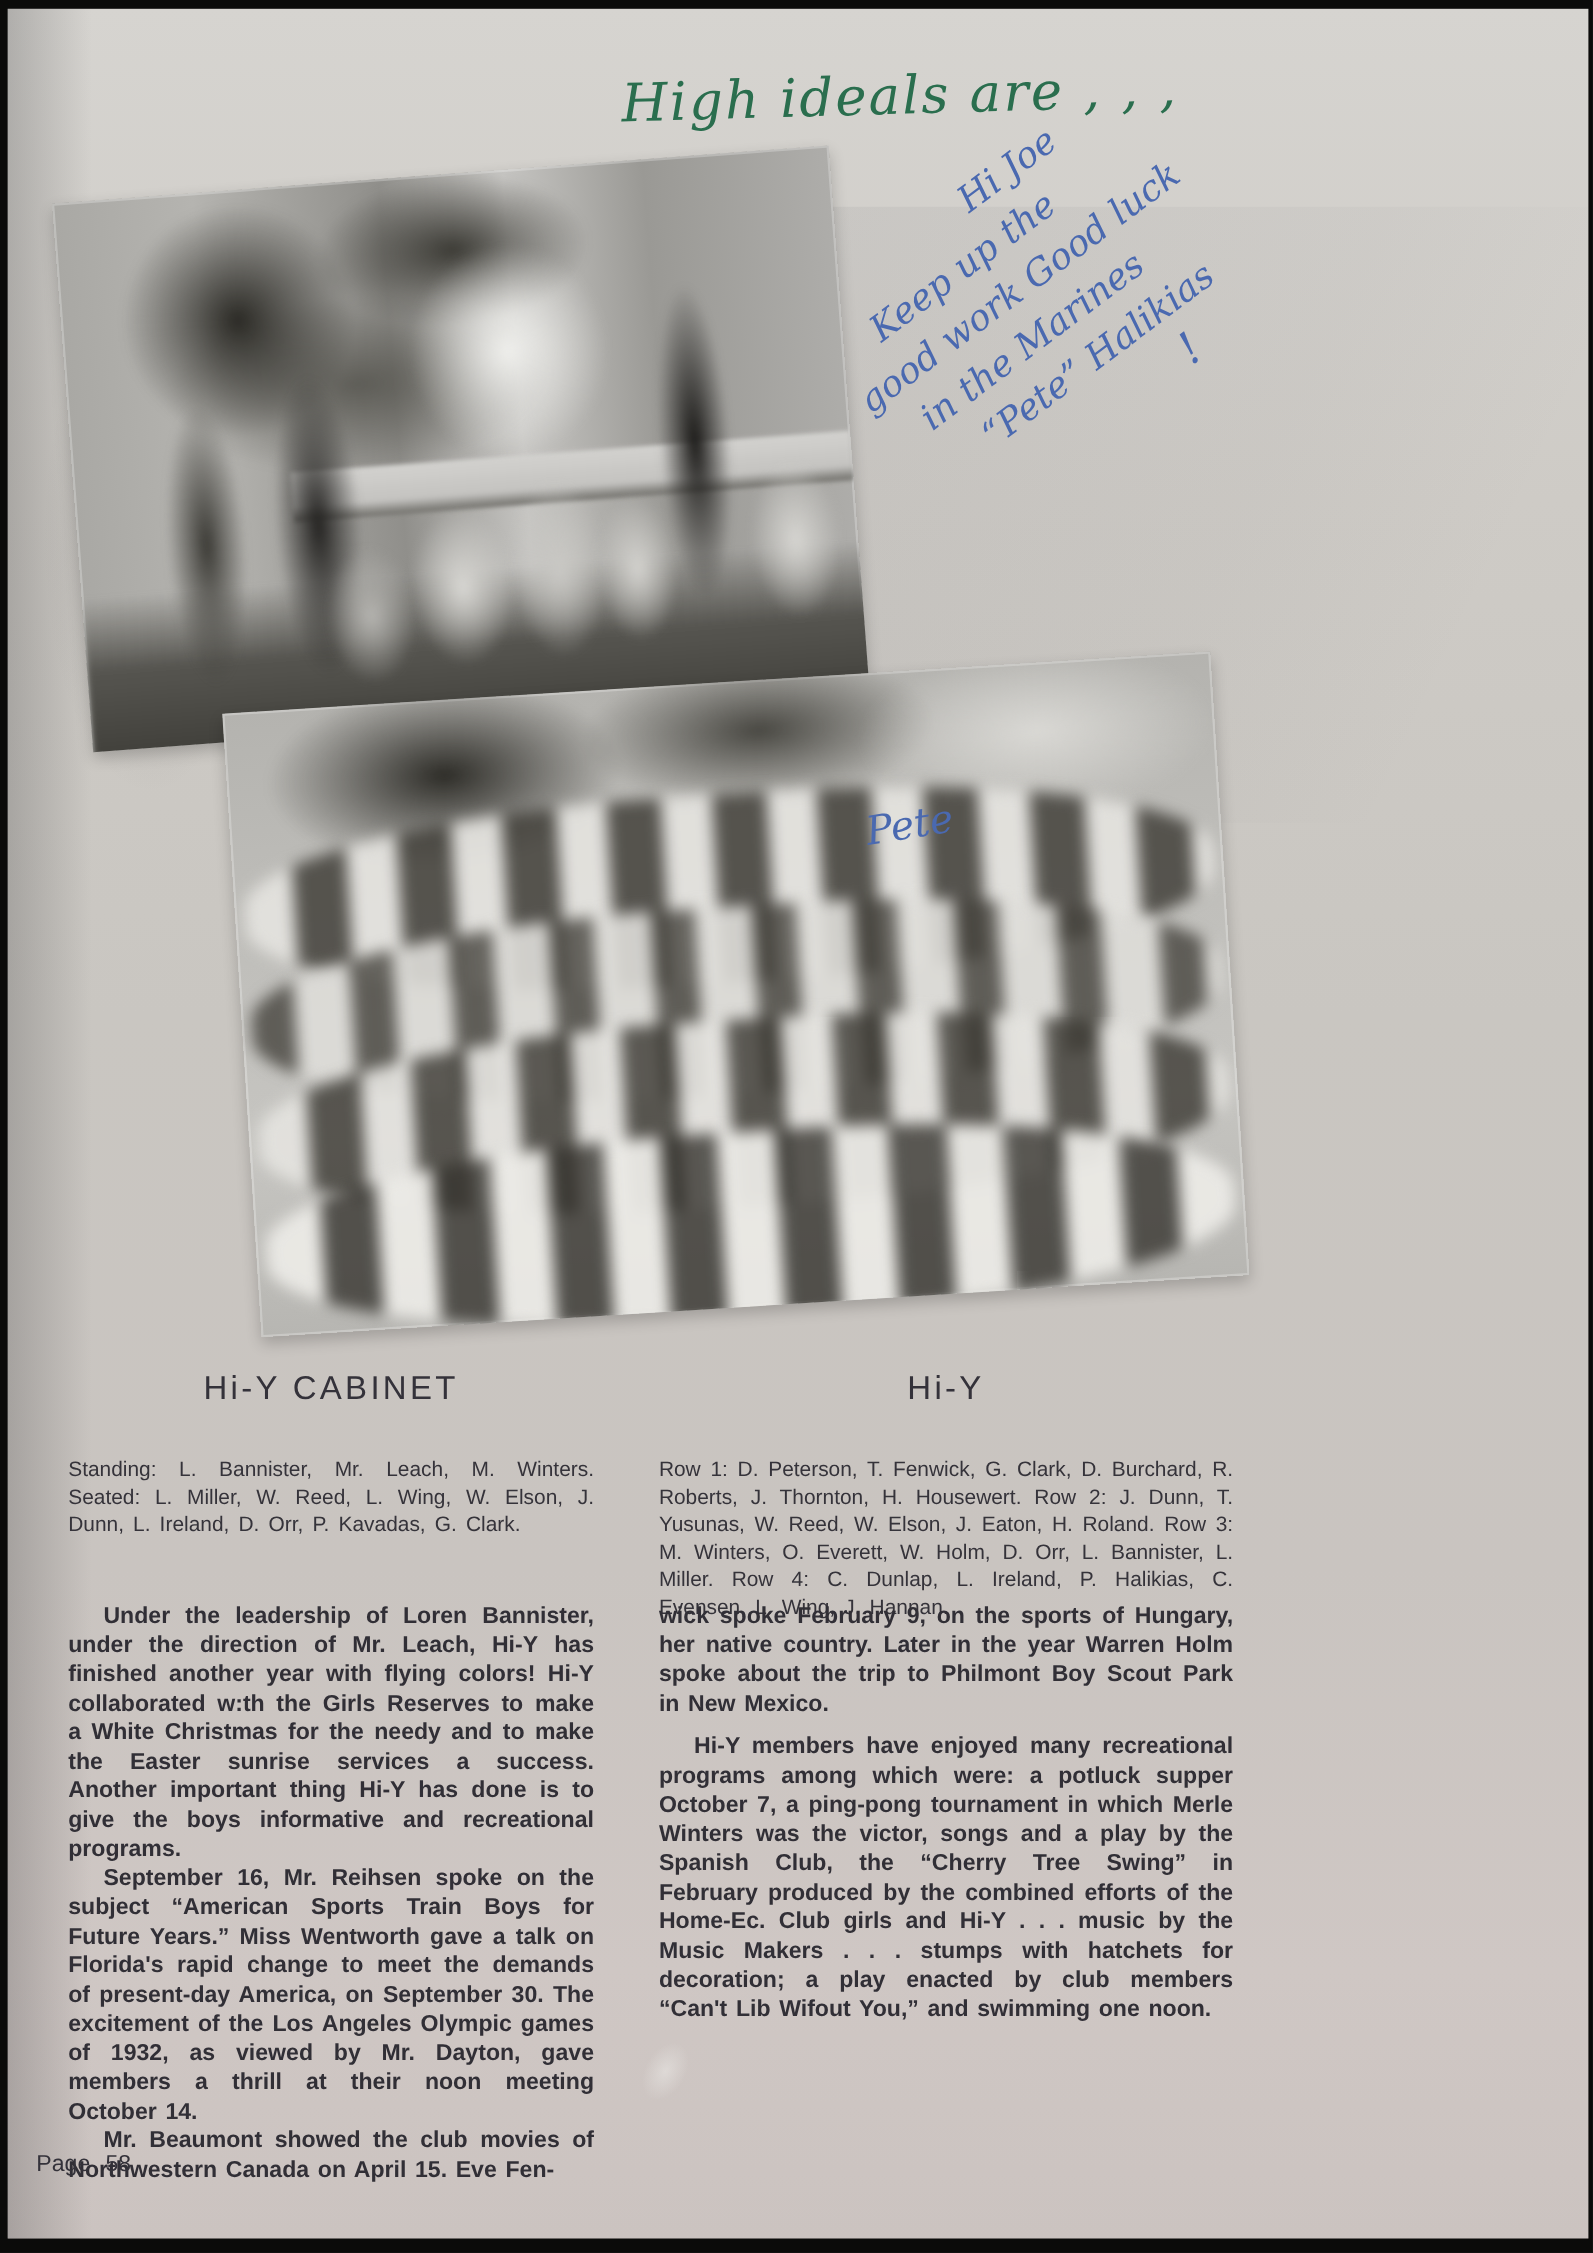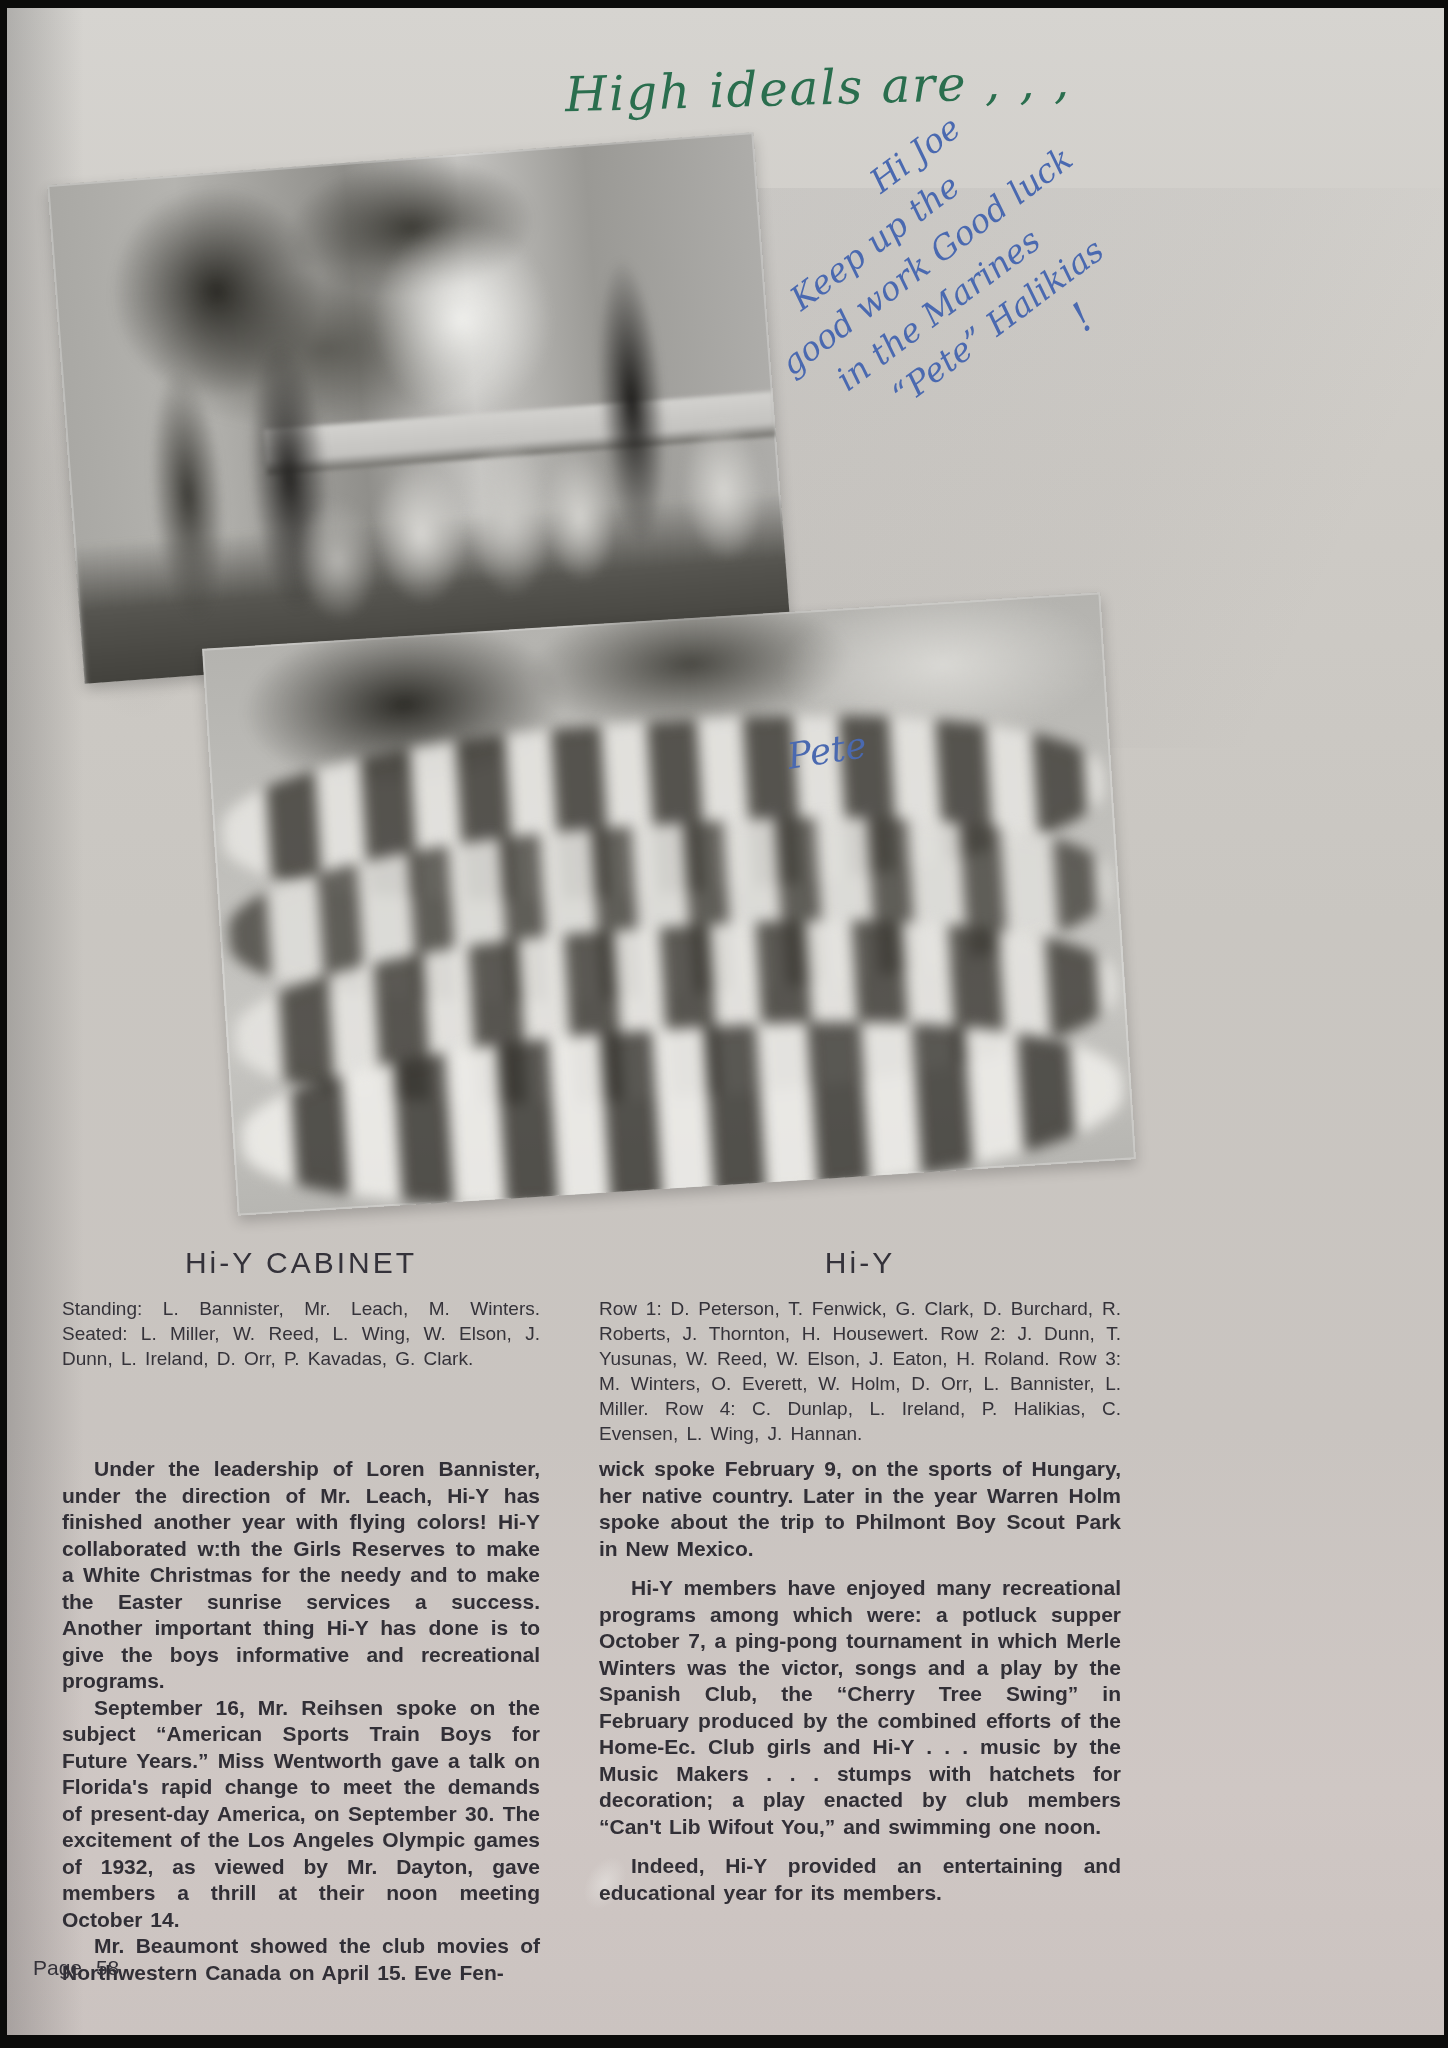--- a/index.html
+++ b/index.html
@@ -70,21 +70,21 @@
   .p2-r1{top:18%;}
   .p2-r2{top:36%;background:repeating-linear-gradient(90deg,rgba(70,68,62,0.8) 0 40px,rgba(222,221,217,0.9) 40px 92px);}
   .p2-r3{top:54%;}
   .p2-r4{top:72%;background:repeating-linear-gradient(90deg,rgba(235,234,230,0.95) 0 52px,rgba(55,53,48,0.8) 52px 104px);}
 
   
   .print{color:#312f36;text-align:center;}
   .cap-title{position:absolute;font-size:30px;letter-spacing:3px;text-align:center;color:#34323a;}
   .cap-title.left{left:55px;top:1238px;width:478px;}
   .cap-title.right{left:592px;top:1238px;width:522px;}
-  .cap-text{position:absolute;font-size:19px;line-height:25px;text-align:justify;word-spacing:3px;color:#35333a;}
+  .cap-text{position:absolute;font-size:19px;line-height:25px;text-align:justify;word-spacing:3px;color:#35333a;margin-top:28px;}
   .cap-text.left{left:55px;top:1288px;width:478px;}
   .cap-text.right{left:592px;top:1288px;width:522px;}
   .column{position:absolute;font-size:21px;line-height:26.5px;text-align:justify;word-spacing:2px;font-weight:bold;}
   .column.left{left:55px;top:1448px;width:478px;}
   .column.right{left:592px;top:1448px;width:522px;}
   .column p{margin:0;text-indent:32px;}
   .column p.noindent{text-indent:0;}
   .column.right p + p{margin-top:13px;}
   .page-num{position:absolute;left:26px;top:1948px;font-size:21px;word-spacing:8px;color:#34323a;}
 </style>
@@ -143,19 +143,18 @@
     <div class="cap-text right print">Row 1:  D. Peterson, T. Fenwick, G. Clark, D. Burchard, R. Roberts, J. Thornton, H. Housewert.  Row 2:  J. Dunn, T. Yusunas, W. Reed, W. Elson, J. Eaton, H. Roland.  Row 3:  M. Winters, O. Everett, W. Holm, D. Orr, L. Bannister, L. Miller.  Row 4:  C. Dunlap, L. Ireland, P. Halikias, C. Evensen, L. Wing, J. Hannan.</div>
 
     <div class="column left print">
       <p>Under the leadership of Loren Bannister, under the direction of Mr. Leach, Hi-Y has finished another year with flying colors! Hi-Y collaborated w:th the Girls Reserves to make a White Christmas for the needy and to make the Easter sunrise services a success.  Another important thing Hi-Y has done is to give the boys informative and recreational programs.</p>
       <p>September 16, Mr. Reihsen spoke on the subject “American Sports Train Boys for Future Years.”  Miss Wentworth gave a talk on Florida's rapid change to meet the demands of present-day America, on September 30.  The excitement of the Los Angeles Olympic games of 1932, as viewed by Mr. Dayton, gave members a thrill at their noon meeting October 14.</p>
       <p>Mr. Beaumont showed the club movies of Northwestern Canada on April 15. Eve Fen-</p>
     </div>
     <div class="column right print">
       <p class="noindent">wick spoke February 9, on the sports of Hungary, her native country.  Later in the year Warren Holm spoke about the trip to Philmont Boy Scout Park in New Mexico.</p>
       <p>Hi-Y members have enjoyed many recreational programs among which were:  a potluck supper October 7, a ping-pong tournament in which Merle Winters was the victor, songs and a play by the Spanish Club, the “Cherry Tree Swing” in February produced by the combined efforts of the Home-Ec. Club girls and Hi-Y . . . music by the Music Makers . . . stumps with hatchets for decoration; a play enacted by club members “Can't Lib Wifout You,” and swimming one noon.</p>
-      <p>Indeed, Hi-Y provided an entertaining and educational year for its members.</p>
     </div>
 
     <div class="page-num print">Page 58</div>
 
   </div>
 </div>
 
 </body></html>

